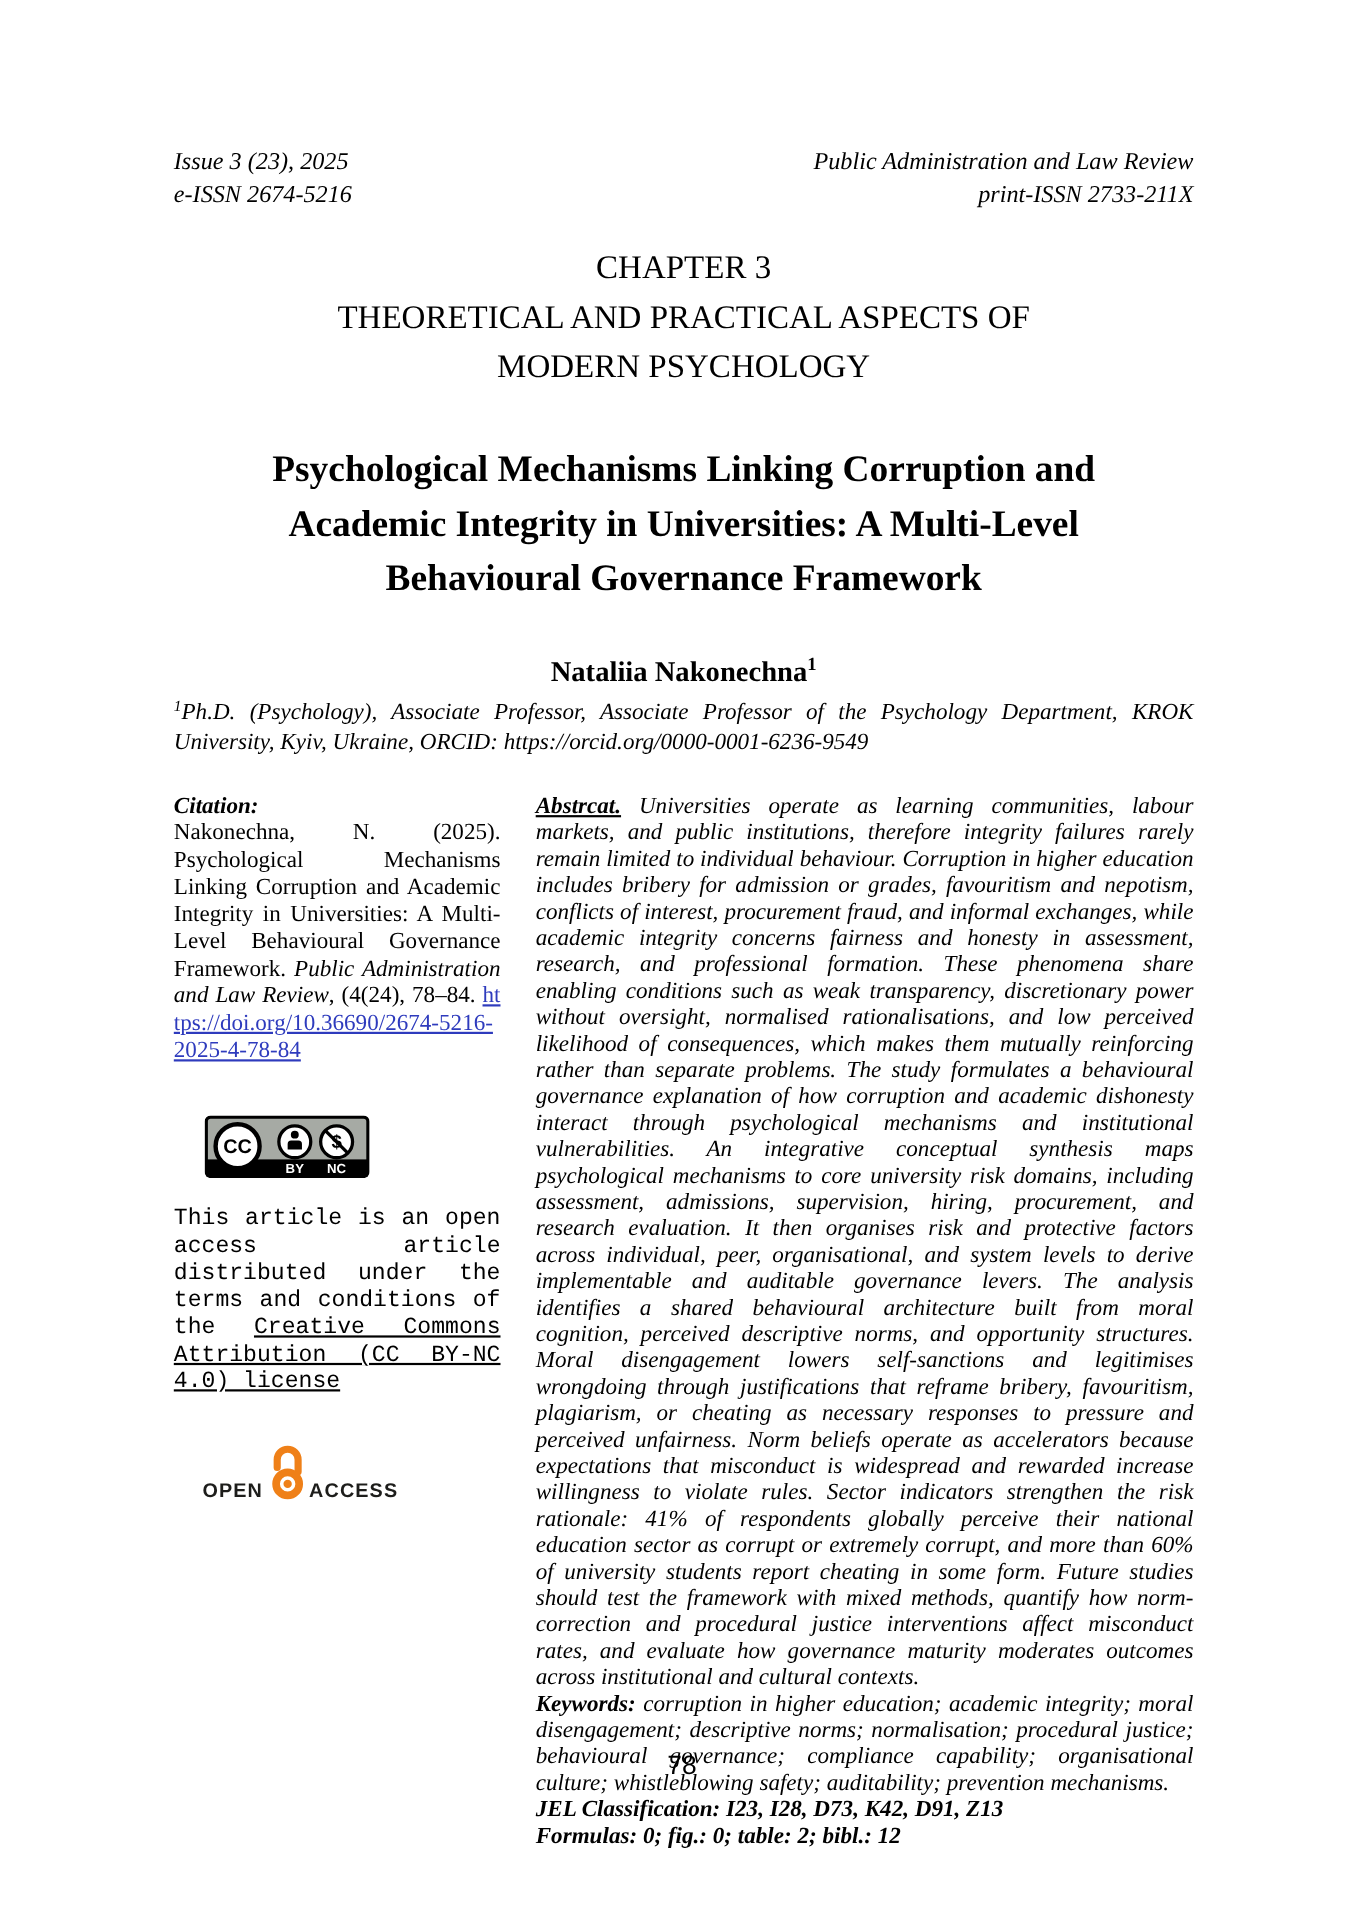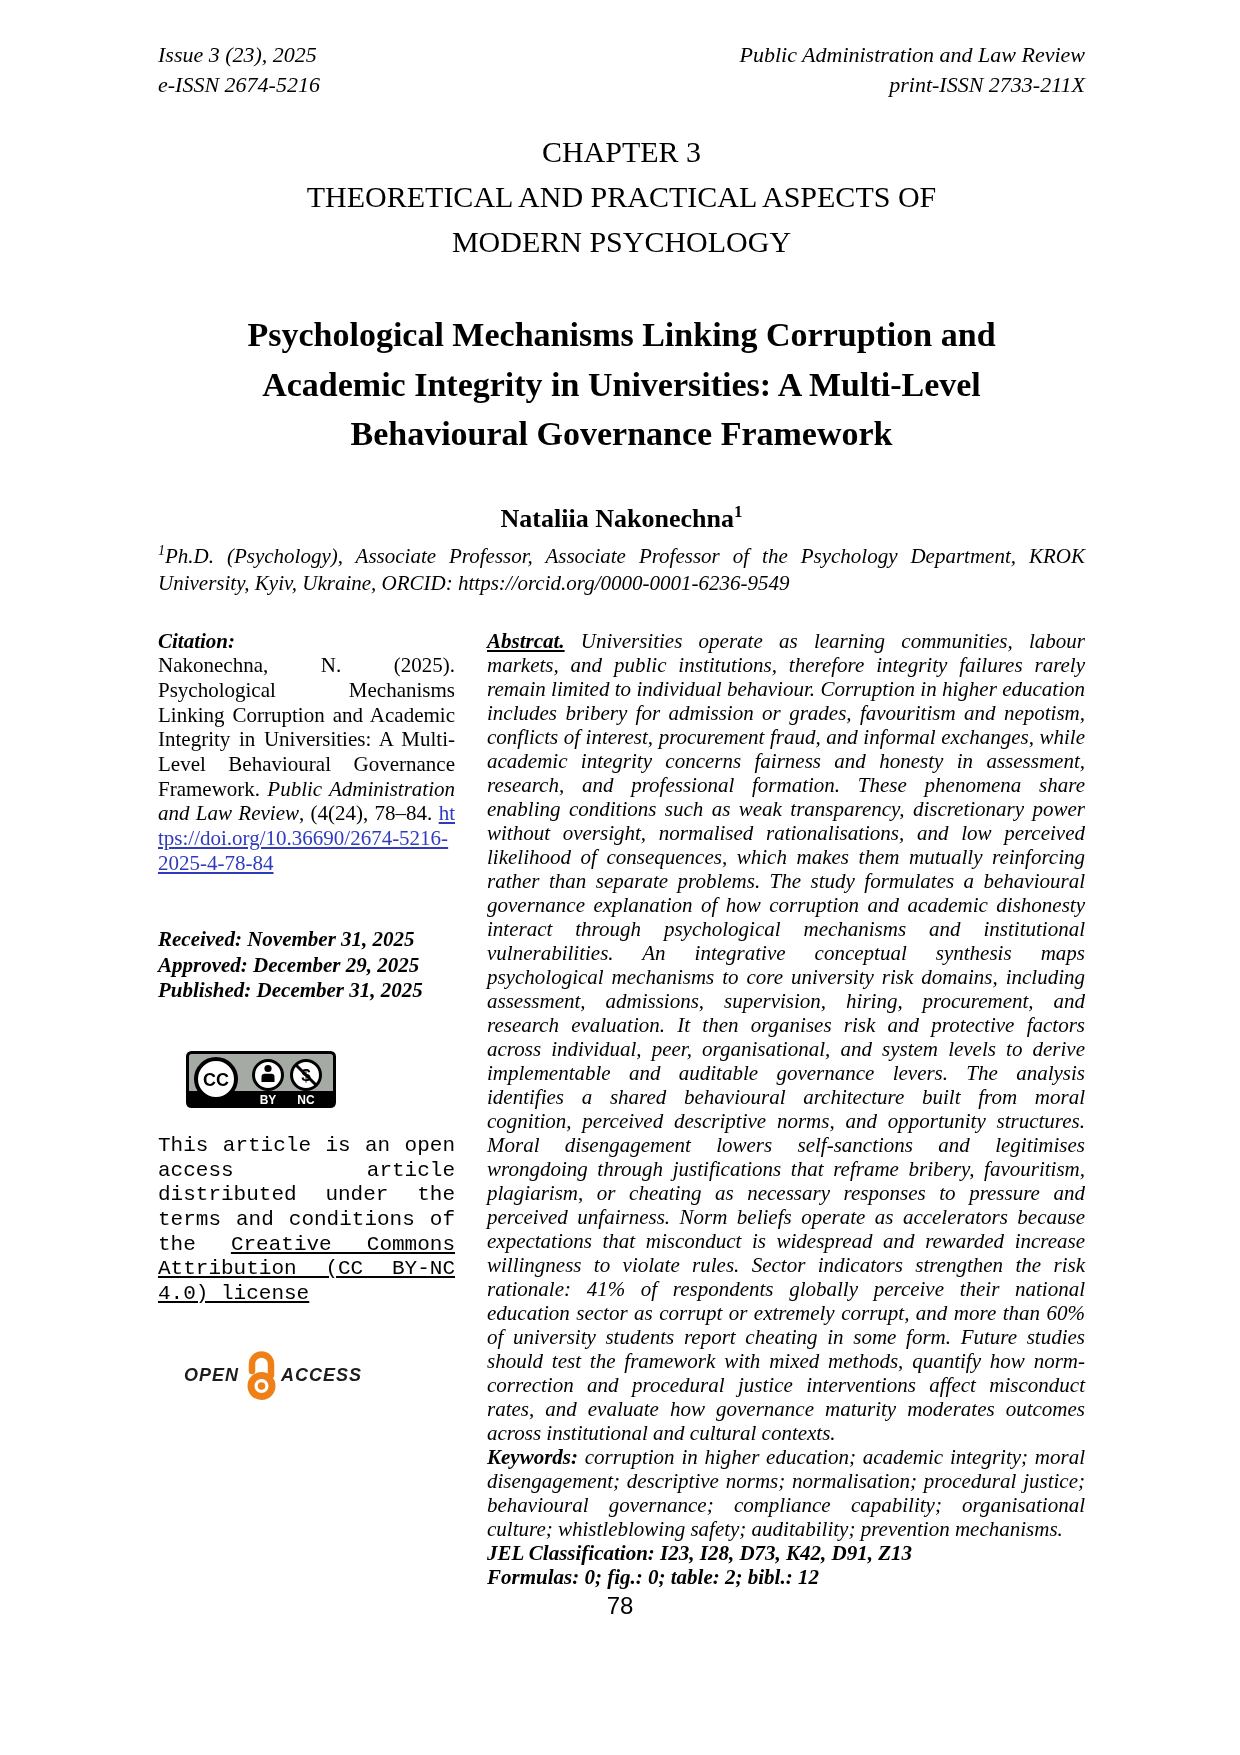--- a/index.html
+++ b/index.html
@@ -2,21 +2,21 @@
 <html><head>
 <meta charset="utf-8">
 <style>
   html,body{margin:0;padding:0;}
   body{
     width:1240px;height:1755px;
     background:#ffffff;color:#000;
     font-family:"Liberation Serif", serif;
     position:relative;overflow:hidden;
   }
-  .page-inner{padding:40px 155px 0 158px;}
+  .page-inner{padding:84px 155px 0 158px;margin-top:48px;}
 
   
   .masthead{display:flex;justify-content:space-between;font-style:italic;font-size:22px;line-height:1.35;}
   .masthead .right{text-align:right;}
 
   
   .chapter-title{margin-top:30px;text-align:center;font-weight:normal;font-size:30px;line-height:1.5;white-space:pre-line;}
   .article-title{margin-top:46px;text-align:center;font-weight:bold;font-size:34px;line-height:1.45;padding:0 86px;}
 
   
@@ -35,21 +35,21 @@
   .citation .journal{font-style:italic;}
   .doi-link{color:#2e3bbd;text-decoration:underline;word-break:break-all;}
 
   .dates{margin-top:52px;font-weight:bold;font-style:italic;line-height:1.2;}
   .dates div{white-space:nowrap;}
 
   .cc-badge{margin-top:48px;margin-left:28px;display:block;}
   .oa-text{margin:26px 0 0 0;text-align:justify;font-family:Liberation Mono, monospace;}
   .cc-license-link{color:inherit;text-decoration:underline;}
 
-  .oa-logo{margin-top:42px;margin-left:26px;display:flex;align-items:center;font-style:italic;}
+  .oa-logo{margin-top:42px;margin-left:26px;display:flex;align-items:flex-end;}
   .oa-logo .oa-word{font-family:"Liberation Sans", sans-serif;font-weight:bold;font-size:18px;letter-spacing:1px;color:#1d1d1b;}
   .oa-logo svg{margin:0 -4px 0 -2px;}
 
   .abstract-p{margin:0;}
   .abstract-p .label{font-weight:bold;text-decoration:underline;}
   .keywords-p{margin:0;}
   .keywords-p .label{font-weight:bold;}
   .jel-line,.formulas-line{margin:0;font-weight:bold;}
 
   .page-number{position:absolute;left:0;top:1592px;width:100%;text-align:center;
@@ -82,25 +82,20 @@
   <div class="affiliation"><sup>1</sup><span>Ph.D. (Psychology), Associate Professor, Associate Professor of the Psychology Department, KROK University, Kyiv, Ukraine, ORCID: https://orcid.org/0000-0001-6236-9549</span></div>
 
   <div class="columns">
 
     <div class="col-left">
 
       <p class="citation">
         <span class="label">Citation:</span><span>Nakonechna, N. (2025). Psychological Mechanisms Linking Corruption and Academic Integrity in Universities: A Multi-Level Behavioural Governance Framework. </span><span class="journal">Public Administration and Law Review</span><span>, (4(24), 78–84. </span><a href="#" class="doi-link">https://doi.org/10.36690/2674-5216-2025-4-78-84</a>
       </p>
 
-      <div class="dates">
-        <div>Received: November 31, 2025</div>
-        <div>Approved: December 29, 2025</div>
-        <div>Published: December 31, 2025</div>
-      </div>
 
       <svg class="cc-badge" width="150" height="57" viewBox="0 0 150 57">
         <rect x="1.5" y="1.5" width="147" height="54" rx="4" fill="#a6aaa4" stroke="#000" stroke-width="3"></rect>
         <rect x="1.5" y="40" width="147" height="15.5" fill="#000"></rect>
         <rect x="1.5" y="50" width="147" height="5.5" rx="2" fill="#000"></rect>
         <g>
           <circle cx="30" cy="28" r="20" fill="#fff" stroke="#000" stroke-width="4"></circle>
           <text x="30" y="34.5" font-family="Liberation Sans, sans-serif" font-size="18" font-weight="bold" text-anchor="middle" fill="#000">CC</text>
         </g>
         <g>

